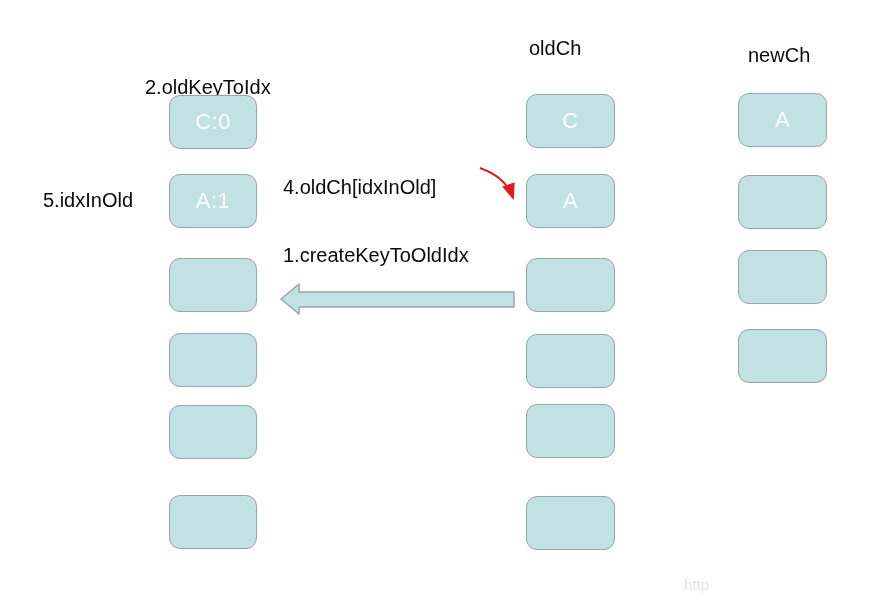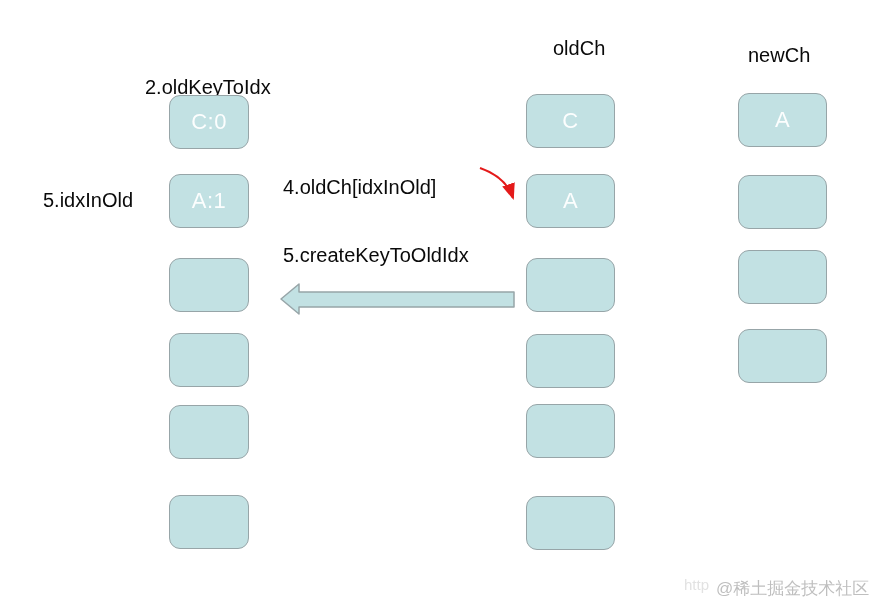--- a/index.html
+++ b/index.html
@@ -17,30 +17,30 @@
   }
   
   .lbl {
     position: absolute;
     color: #0a0a0a;
     font-size: 20px;
     line-height: 24px;
     white-space: nowrap;
   }
   .lbl-old-key-to-idx { left: 145px; top: 50px; margin-top: 25px; }
-  .lbl-old-ch         { left: 529px; top: 36px; margin-left: 24px; }
+  .lbl-old-ch         { left: 529px; top: 36px; }
   .lbl-new-ch         { left: 748px; top: 43px; }
   .lbl-idx-in-old     { left: 43px;  top: 188px; }
   .lbl-old-ch-lookup  { left: 283px; top: 175px; }
   .lbl-create-key     { left: 283px; top: 243px; }
 
   
   .box {
     position: absolute;
-    width: 80px;
+    width: 88px;
     height: 54px;
     background: #c2e1e3;
     border: 1.5px solid #97a5a8;
     border-radius: 11px;
     box-sizing: border-box;
     display: flex;
     align-items: center;
     justify-content: center;
   }
   .box span {
@@ -96,21 +96,21 @@
 
     <path class="red-arrow" d="M480,168 Q506,177 513,198" marker-end="url(#redhead)"></path>
   </svg>
 
   <div class="lbl lbl-old-key-to-idx">2.oldKeyToIdx</div>
   <div class="lbl lbl-old-ch">oldCh</div>
   <div class="lbl lbl-new-ch">newCh</div>
 
   <div class="lbl lbl-idx-in-old">5.idxInOld</div>
   <div class="lbl lbl-old-ch-lookup">4.oldCh[idxInOld]</div>
-  <div class="lbl lbl-create-key">5.createKeyToOldIdx</div>
+  <div class="lbl lbl-create-key">1.createKeyToOldIdx</div>
 
   <div class="box col-left" style="top:95px">
       <span>C:0</span>
     </div>
   <div class="box col-left" style="top:174px">
       <span>A:1</span>
     </div>
   <div class="box col-left" style="top:258px">
       <span></span>
     </div>
@@ -150,15 +150,14 @@
       <span></span>
     </div>
   <div class="box col-right" style="top:250px">
       <span></span>
     </div>
   <div class="box col-right" style="top:329px">
       <span></span>
     </div>
 
   <div class="watermark-ghost">http</div>
-  <div class="watermark">@稀土掘金技术社区</div>
 
 </div>
 
 </body></html>

